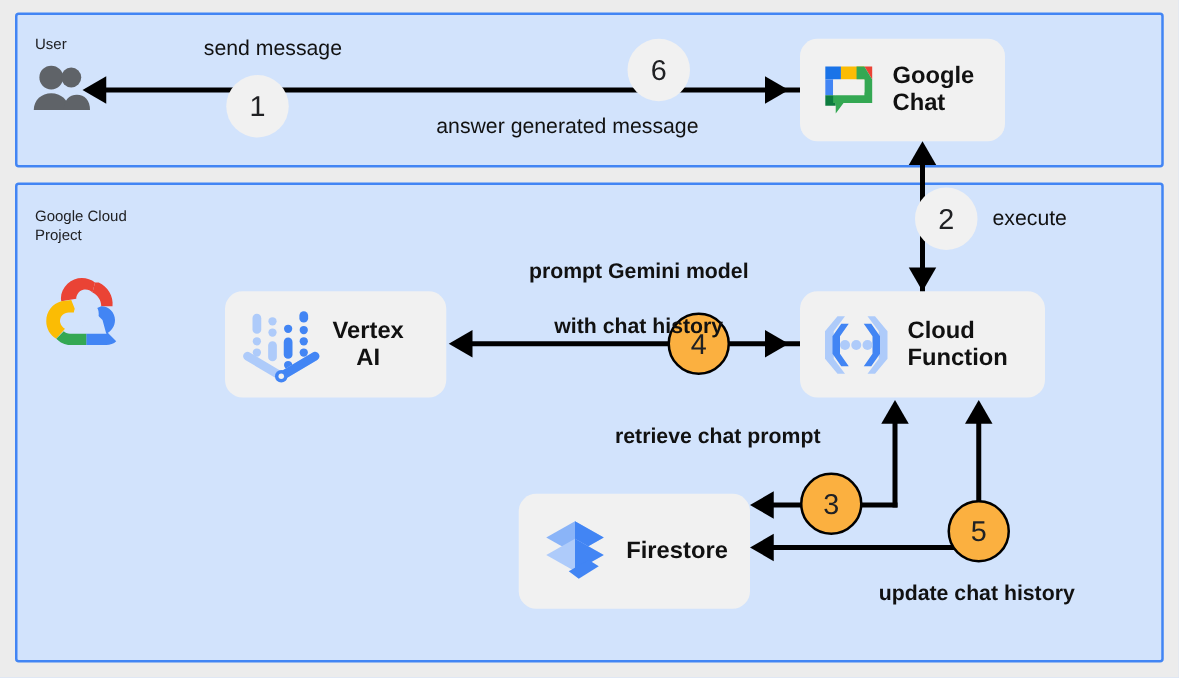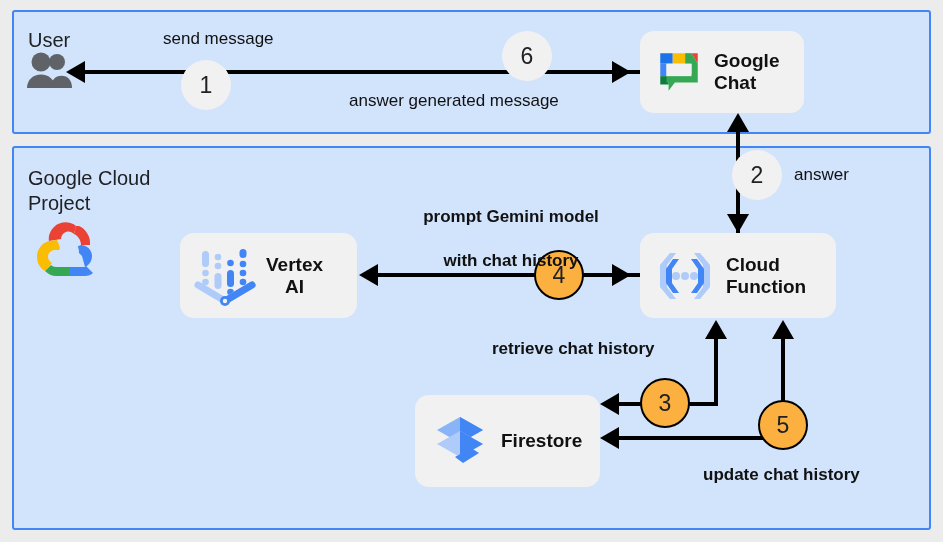--- a/index.html
+++ b/index.html
@@ -19,21 +19,21 @@
     background:#d2e3fc;
     border:2px solid #4285f4;
     border-radius:3px;
     box-sizing:border-box;
   }
   #panel-user{ left:12px; top:10px; width:919px; height:124px; }
   #panel-gcp { left:12px; top:146px; width:919px; height:384px; }
 
   .panel-title{
     position:absolute;
-    font-size:20px;
+    font-size:12px;
     color:#202124;
     line-height:1.25;
     white-space:pre-line;
   }
   #title-user{ left:28px; top:28px; }
   #title-gcp { left:28px; top:166px; }
 
   
   .node{
     position:absolute;
@@ -198,37 +198,37 @@
       <path d="M31 21 L54 34 L31 47 Z" fill="#4285f4"></path>
       <path d="M26 47 L42 38 L50 43 L34 53 Z" fill="#4285f4"></path>
     </svg>
     <span class="node-label">Firestore</span>
   </div>
 
   <div class="ln lnv" style="left:736px;top:118px;height:115px;"></div>
   <div class="arrow arrow-u" style="left:727px;top:113px;"></div>
   <div class="arrow arrow-d" style="left:727px;top:214px;"></div>
   <div class="step step-plain" style="left:732px;top:150px;">2</div>
-  <div class="cap" style="left:794px;top:164px;">answer</div>
+  <div class="cap" style="left:794px;top:164px;">execute</div>
 
   <div class="ln lnh" style="left:377px;top:273px;width:263px;"></div>
   <div class="arrow arrow-l" style="left:359px;top:264px;"></div>
   <div class="arrow arrow-r" style="left:612px;top:264px;"></div>
   <div class="step step-orange" style="left:534px;top:250px;">4</div>
   <div class="cap center" style="left:383px;top:184px;width:256px;font-weight:bold;">
     <span>prompt Gemini model</span><br>
     <b>with chat history</b>
   </div>
 
   <div class="ln lnv" style="left:714px;top:338px;height:68px;"></div>
   <div class="arrow arrow-u" style="left:705px;top:320px;"></div>
   <div class="ln lnh" style="left:618px;top:402px;width:100px;"></div>
   <div class="arrow arrow-l" style="left:600px;top:393px;"></div>
   <div class="step step-orange" style="left:640px;top:378px;">3</div>
-  <div class="cap bold" style="left:492px;top:338px;">retrieve chat history</div>
+  <div class="cap bold" style="left:492px;top:338px;">retrieve chat prompt</div>
 
   <div class="ln lnv" style="left:781px;top:338px;height:100px;"></div>
   <div class="arrow arrow-u" style="left:772px;top:320px;"></div>
   <div class="ln lnh" style="left:618px;top:436px;width:167px;"></div>
   <div class="arrow arrow-l" style="left:600px;top:427px;"></div>
   <div class="step step-orange" style="left:758px;top:400px;">5</div>
   <div class="cap bold" style="left:703px;top:464px;">update chat history</div>
 
 </div>
 

